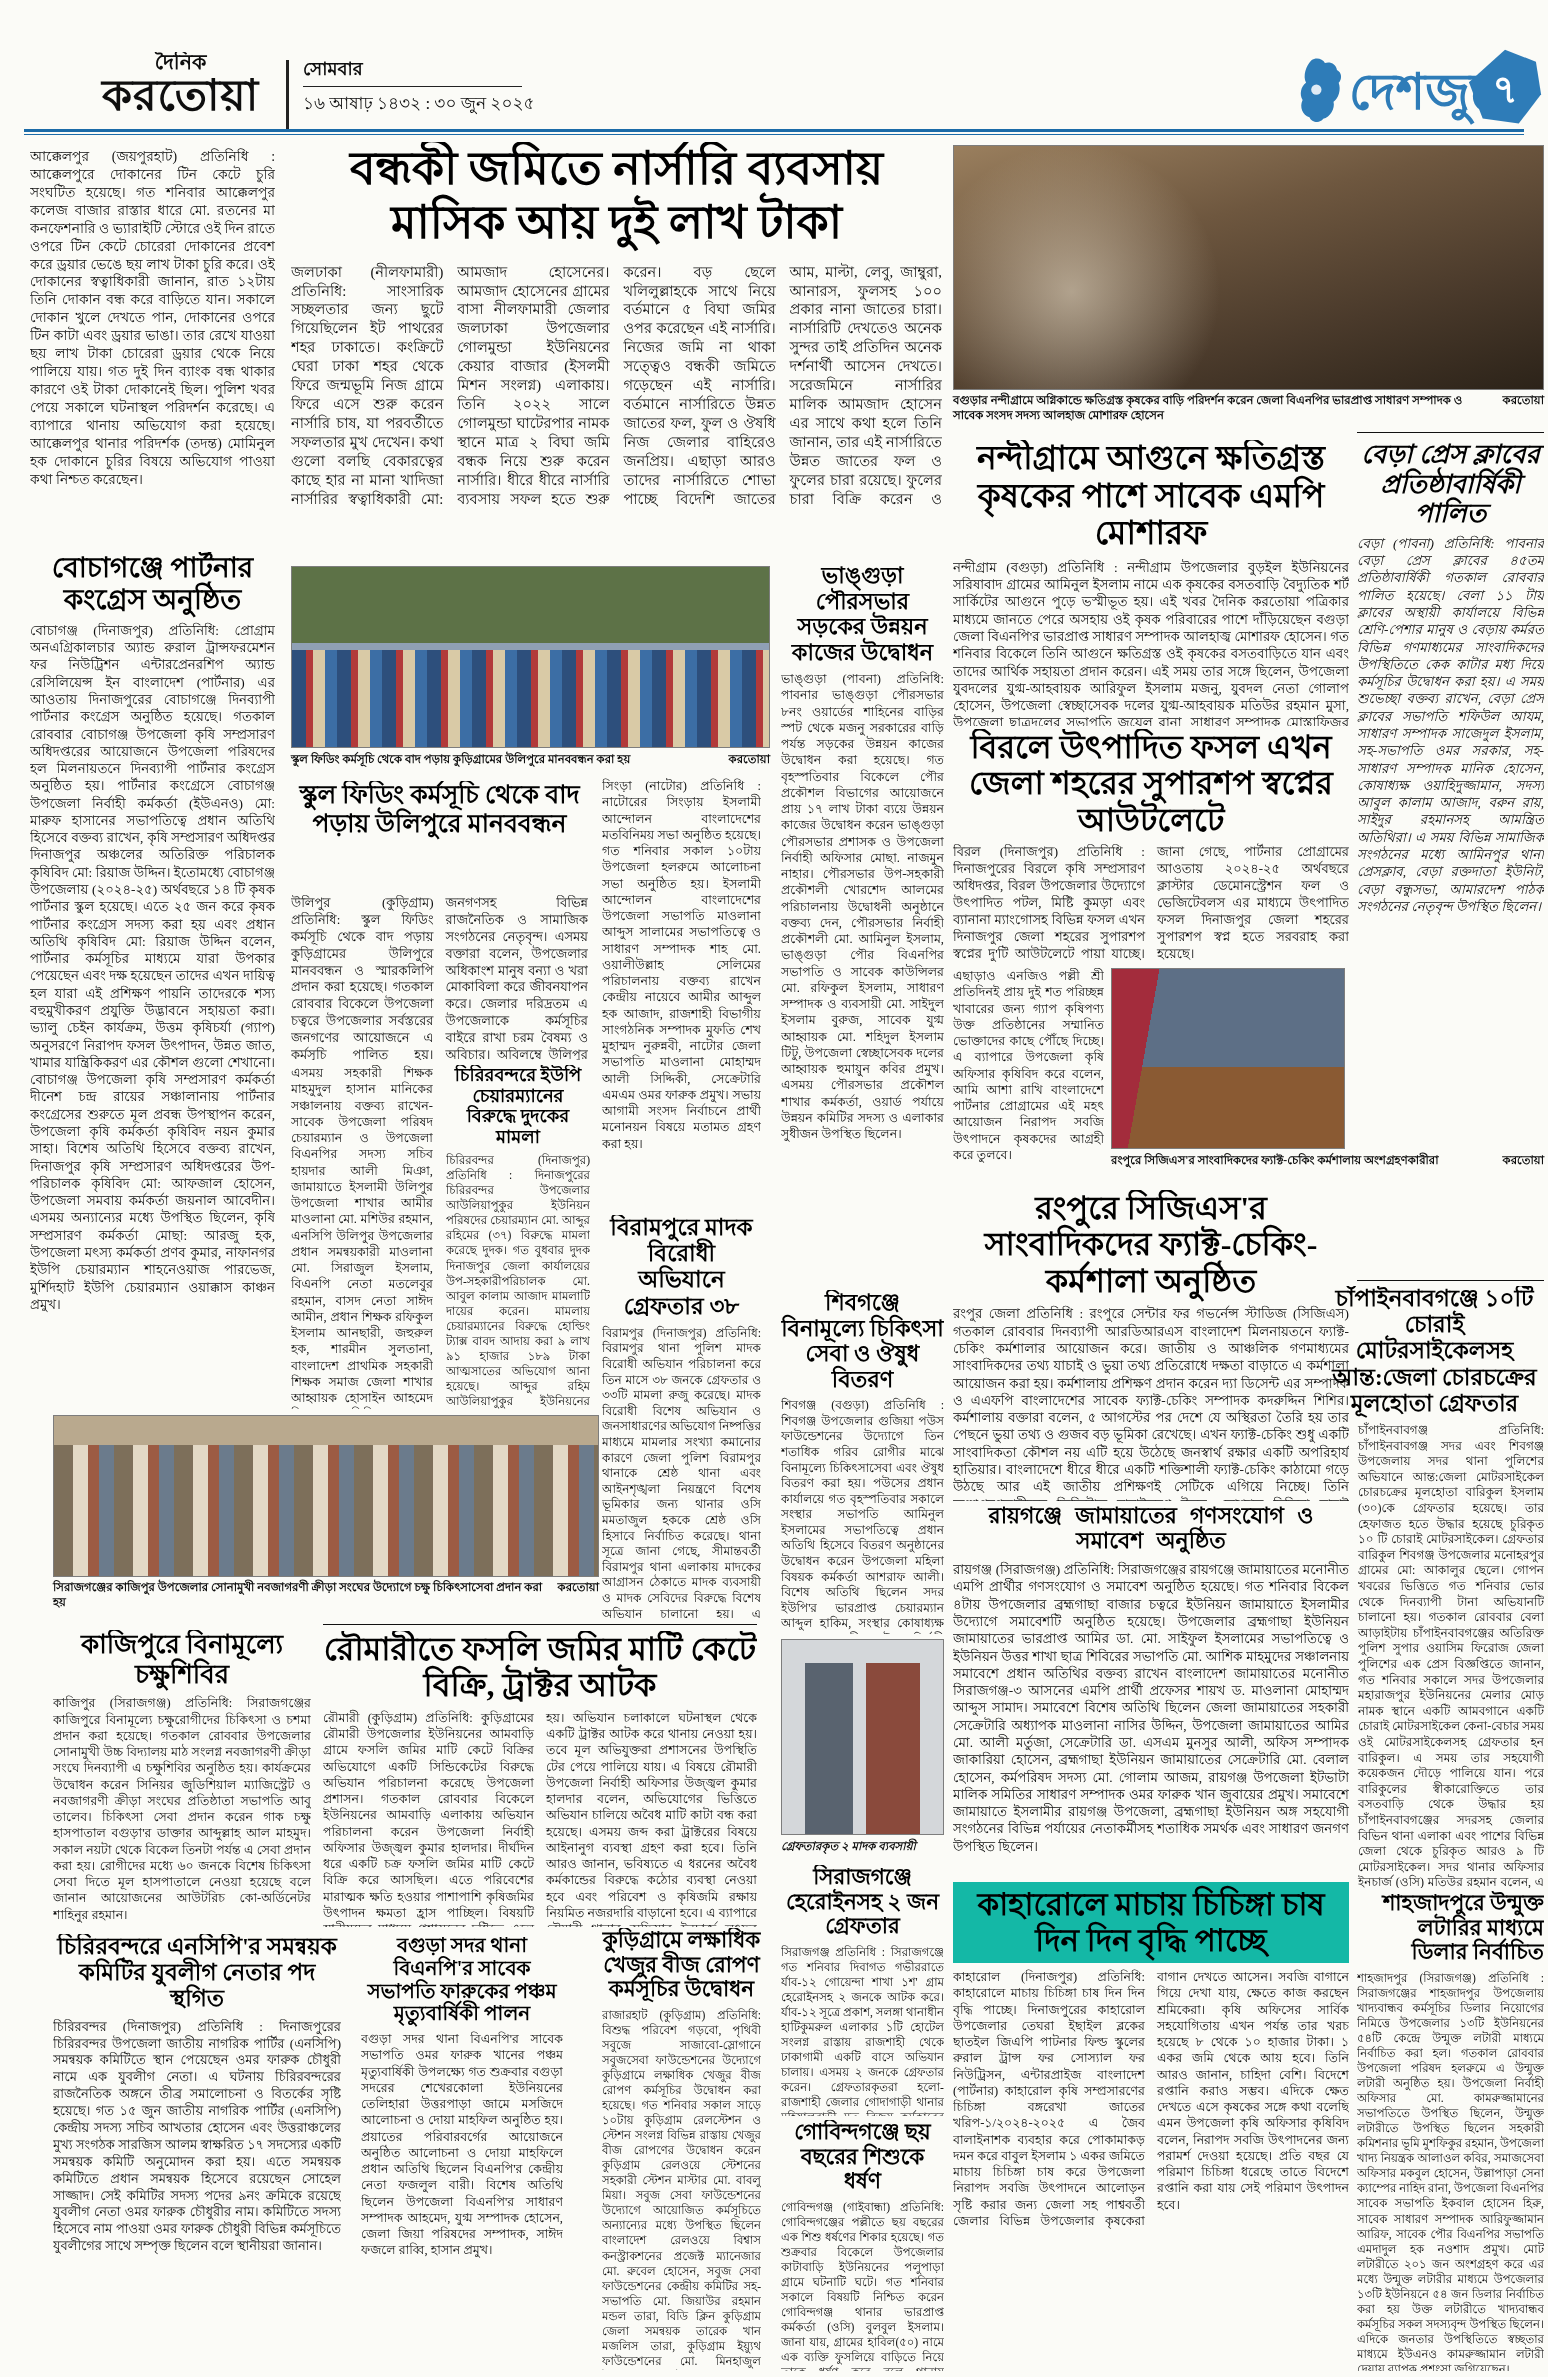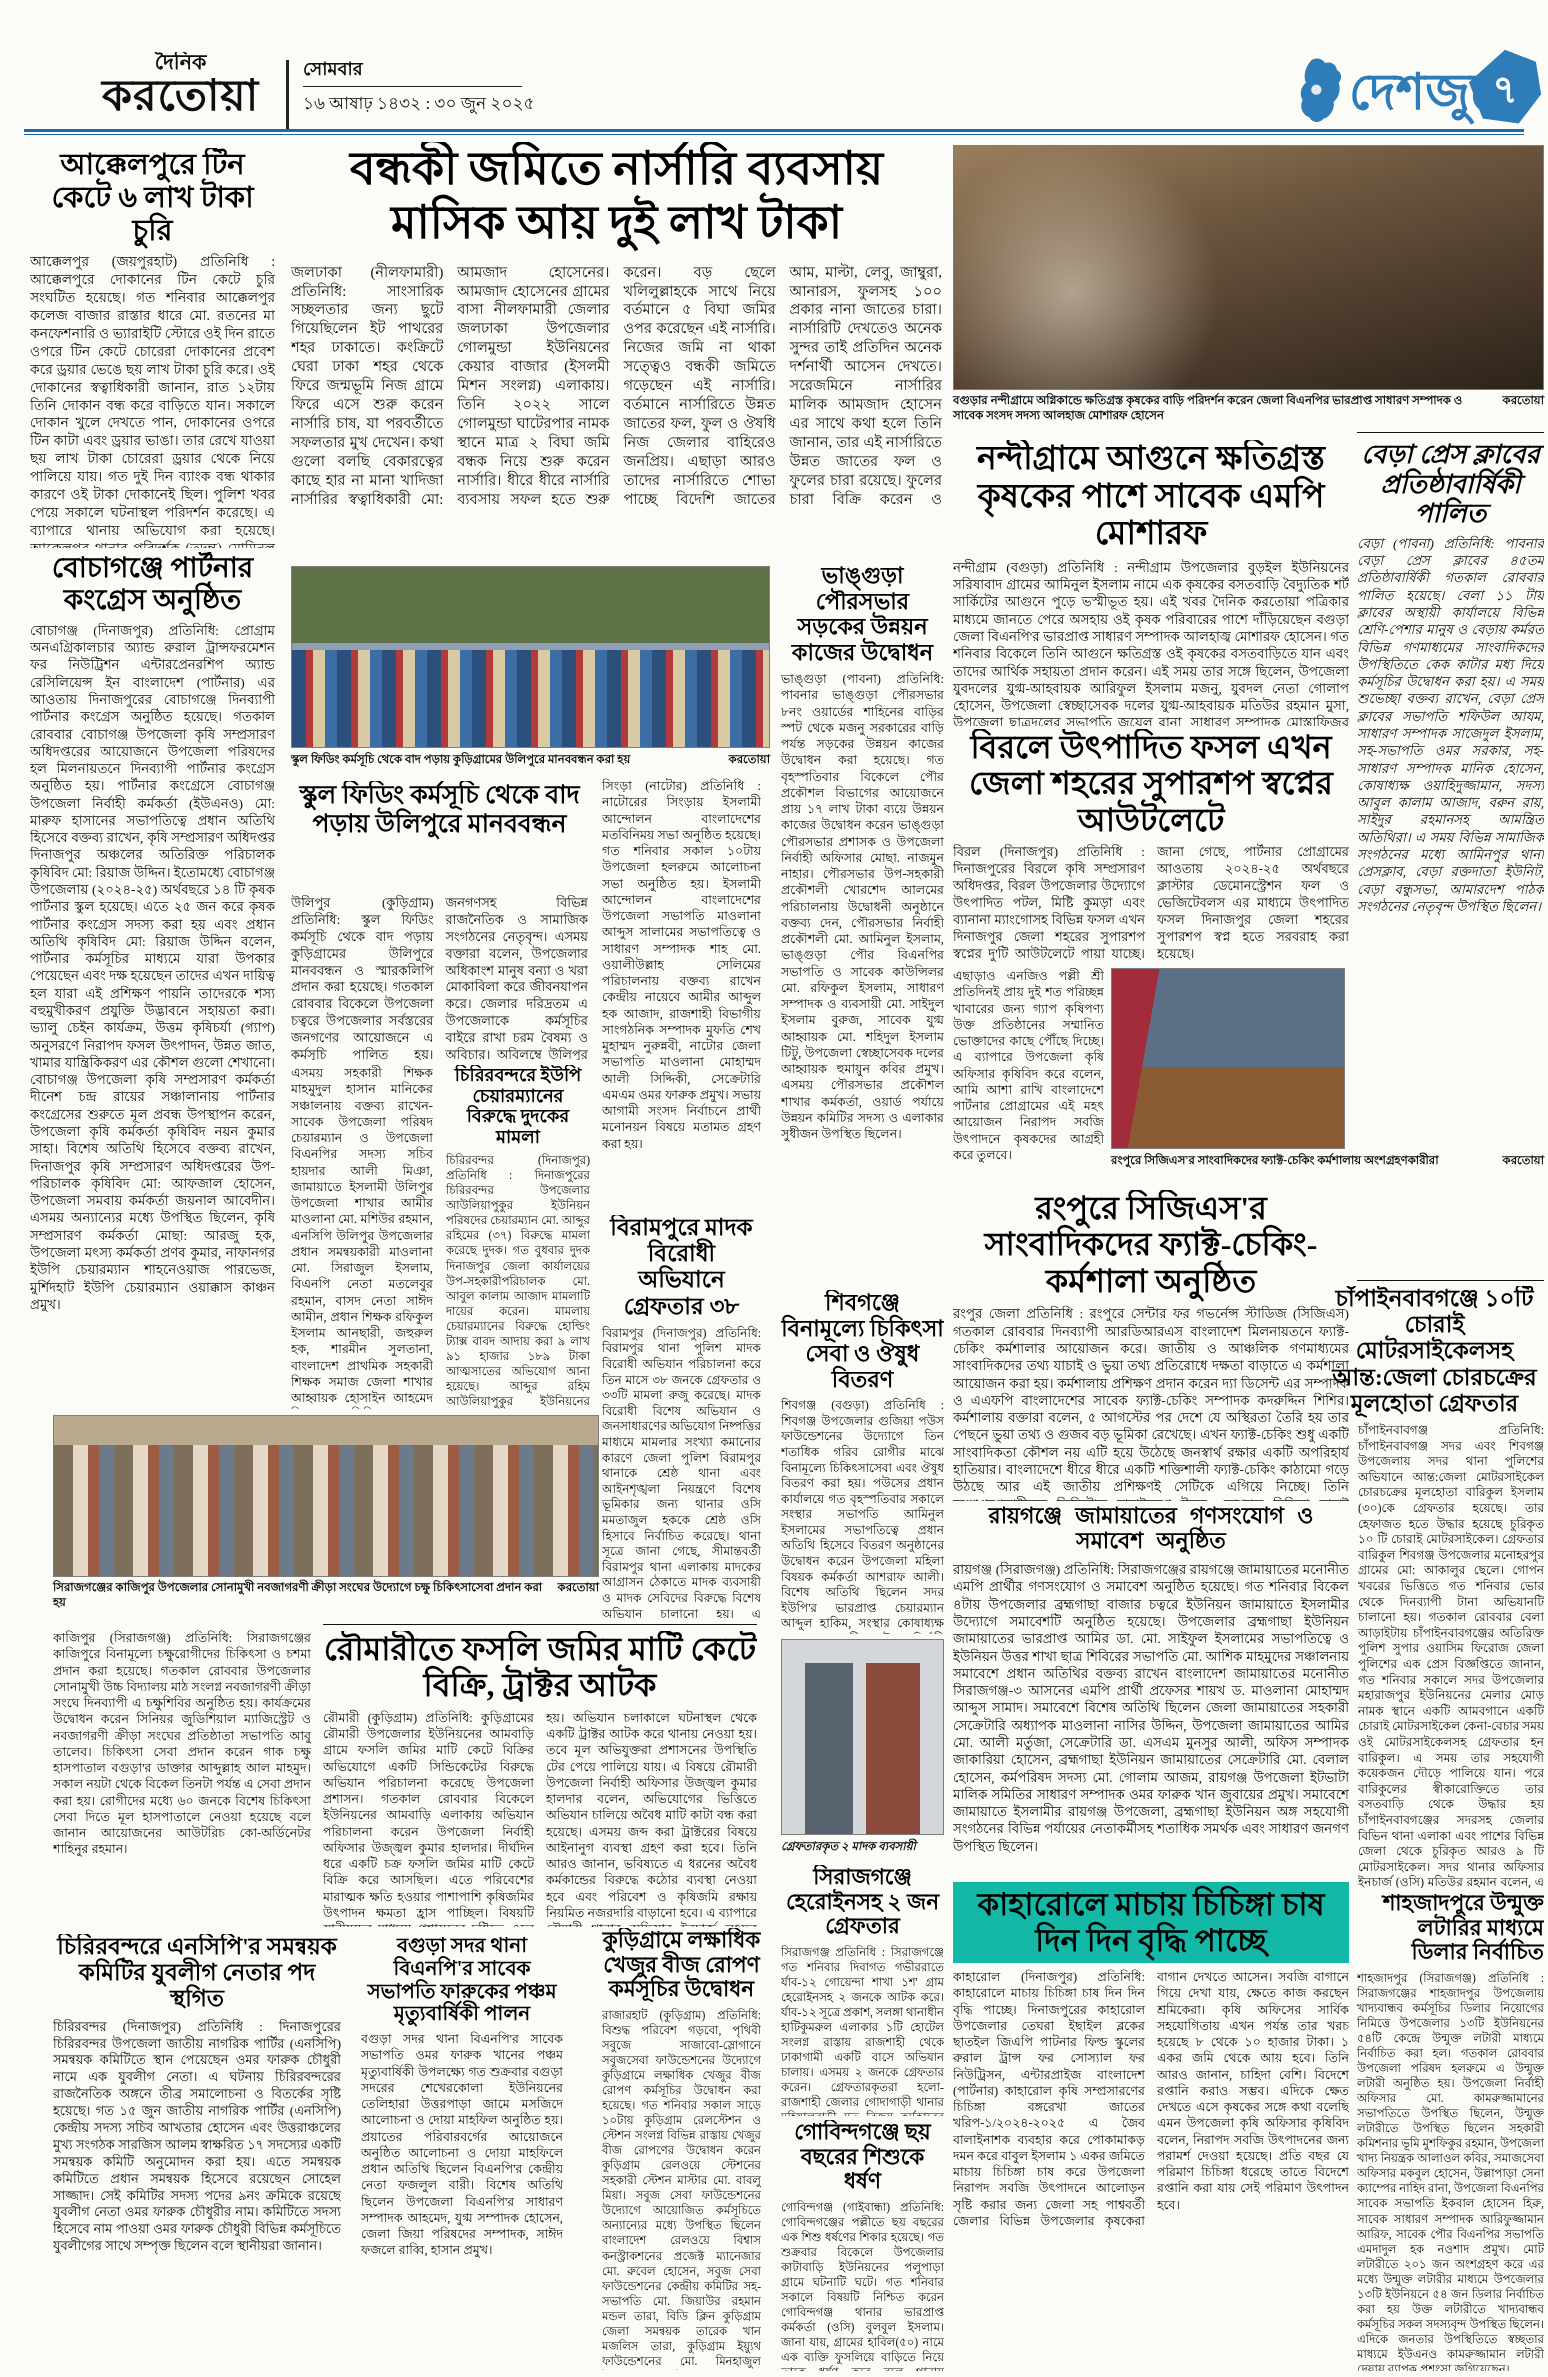--- a/index.html
+++ b/index.html
@@ -63,21 +63,20 @@
   <circle cx="20" cy="38" r="6" fill="#ffffff" opacity="0.85"></circle>
 </svg>
 <div class="section-logo" style="position:absolute;left:1349px;top:67px;">দেশজুড়ে</div>
 <svg style="position:absolute;left:1467px;top:48px;" width="76" height="79" viewBox="0 0 88 92">
   <polygon points="44,2 80,16 86,54 60,88 18,82 2,40" fill="#2e7cb8"></polygon>
   <text x="44" y="64" text-anchor="middle" font-size="46" font-weight="bold" fill="#ffffff">৭</text>
 </svg>
 <div class="header-rule"></div>
 
 <section class="blk" style="left:30px;top:148px;width:245px;height:400px;">
-  <h2 class="hl" style="font-size:29px;">আক্কেলপুরে টিন কেটে ৬ লাখ টাকা চুরি</h2>
   <p class="bd" style="font-size:13.8px;">আক্কেলপুর (জয়পুরহাট) প্রতিনিধি : আক্কেলপুরে দোকানের টিন কেটে চুরি সংঘটিত হয়েছে। গত শনিবার আক্কেলপুর কলেজ বাজার রাস্তার ধারে মো. রতনের মা কনফেশনারি ও ভ্যারাইটি স্টোরে ওই দিন রাতে ওপরে টিন কেটে চোরেরা দোকানের প্রবেশ করে ড্রয়ার ভেঙে ছয় লাখ টাকা চুরি করে। ওই দোকানের স্বত্বাধিকারী জানান, রাত ১২টায় তিনি দোকান বন্ধ করে বাড়িতে যান। সকালে দোকান খুলে দেখতে পান, দোকানের ওপরে টিন কাটা এবং ড্রয়ার ভাঙা। তার রেখে যাওয়া ছয় লাখ টাকা চোরেরা ড্রয়ার থেকে নিয়ে পালিয়ে যায়। গত দুই দিন ব্যাংক বন্ধ থাকার কারণে ওই টাকা দোকানেই ছিল। পুলিশ খবর পেয়ে সকালে ঘটনাস্থল পরিদর্শন করেছে। এ ব্যাপারে থানায় অভিযোগ করা হয়েছে। আক্কেলপুর থানার পরিদর্শক (তদন্ত) মোমিনুল হক দোকানে চুরির বিষয়ে অভিযোগ পাওয়া কথা নিশ্চত করেছেন।</p>
 </section>
 
 <section class="blk" style="left:30px;top:552px;width:245px;height:856px;">
   <h2 class="hl" style="font-size:28px;">বোচাগঞ্জে পার্টনার কংগ্রেস অনুষ্ঠিত</h2>
   <p class="bd" style="font-size:13.3px;">বোচাগঞ্জ (দিনাজপুর) প্রতিনিধি: প্রোগ্রাম অনএগ্রিকালচার অ্যান্ড রুরাল ট্রান্সফরমেশন ফর নিউট্রিশন এন্টারপ্রেনরশিপ অ্যান্ড রেসিলিয়েন্স ইন বাংলাদেশ (পার্টনার) এর আওতায় দিনাজপুরের বোচাগঞ্জে দিনব্যাপী পার্টনার কংগ্রেস অনুষ্ঠিত হয়েছে। গতকাল রোববার বোচাগঞ্জ উপজেলা কৃষি সম্প্রসারণ অধিদপ্তরের আয়োজনে উপজেলা পরিষদের হল মিলনায়তনে দিনব্যাপী পার্টনার কংগ্রেস অনুষ্ঠিত হয়। পার্টনার কংগ্রেসে বোচাগঞ্জ উপজেলা নির্বাহী কর্মকর্তা (ইউএনও) মো: মারুফ হাসানের সভাপতিত্বে প্রধান অতিথি হিসেবে বক্তব্য রাখেন, কৃষি সম্প্রসারণ অধিদপ্তর দিনাজপুর অঞ্চলের অতিরিক্ত পরিচালক কৃষিবিদ মো: রিয়াজ উদ্দিন। ইতোমধ্যে বোচাগঞ্জ উপজেলায় (২০২৪-২৫) অর্থবছরে ১৪ টি কৃষক পার্টনার স্কুল হয়েছে। এতে ২৫ জন করে কৃষক পার্টনার কংগ্রেস সদস্য করা হয় এবং প্রধান অতিথি কৃষিবিদ মো: রিয়াজ উদ্দিন বলেন, পার্টনার কর্মসূচির মাধ্যমে যারা উপকার পেয়েছেন এবং দক্ষ হয়েছেন তাদের এখন দায়িত্ব হল যারা এই প্রশিক্ষণ পায়নি তাদেরকে শস্য বহুমুখীকরণ প্রযুক্তি উদ্ভাবনে সহায়তা করা। ভ্যালু চেইন কার্যক্রম, উত্তম কৃষিচর্যা (গ্যাপ) অনুসরণে নিরাপদ ফসল উৎপাদন, উন্নত জাত, খামার যান্ত্রিকিকরণ এর কৌশল গুলো শেখানো। বোচাগঞ্জ উপজেলা কৃষি সম্প্রসারণ কর্মকর্তা দীনেশ চন্দ্র রায়ের সঞ্চালানায় পার্টনার কংগ্রেসের শুরুতে মূল প্রবন্ধ উপস্থাপন করেন, উপজেলা কৃষি কর্মকর্তা কৃষিবিদ নয়ন কুমার সাহা। বিশেষ অতিথি হিসেবে বক্তব্য রাখেন, দিনাজপুর কৃষি সম্প্রসারণ অধিদপ্তরের উপ-পরিচালক কৃষিবিদ মো: আফজাল হোসেন, উপজেলা সমবায় কর্মকর্তা জয়নাল আবেদীন। এসময় অন্যান্যের মধ্যে উপস্থিত ছিলেন, কৃষি সম্প্রসারণ কর্মকর্তা মোছা: আরজু হক, উপজেলা মৎস্য কর্মকর্তা প্রণব কুমার, নাফানগর ইউপি চেয়ারম্যান শাহনেওয়াজ পারভেজ, মুর্শিদহাট ইউপি চেয়ারম্যান ওয়াক্কাস কাঞ্চন প্রমুখ।</p>
 </section>
 
 <section class="blk" style="left:291px;top:142px;width:651px;height:421px;">
   <h1 class="hl" style="font-size:46px;line-height:1.18;margin-bottom:12px;">বন্ধকী জমিতে নার্সারি ব্যবসায় মাসিক আয় দুই লাখ টাকা</h1>
@@ -194,20 +193,21 @@
   <p class="bd" style="font-size:11.6px;">শাহজাদপুর (সিরাজগঞ্জ) প্রতিনিধি : সিরাজগঞ্জের শাহজাদপুর উপজেলায় খাদ্যবান্ধব কর্মসূচির ডিলার নিয়োগের নিমিত্তে উপজেলার ১৩টি ইউনিয়নের ৫৪টি কেন্দ্রে উন্মুক্ত লটারী মাধ্যমে নির্বাচিত করা হল। গতকাল রোববার উপজেলা পরিষদ হলরুমে এ উন্মুক্ত লটারী অনুষ্ঠিত হয়। উপজেলা নির্বাহী অফিসার মো. কামরুজ্জামানের সভাপতিতে উপস্থিত ছিলেন, উন্মুক্ত লটারীতে উপস্থিত ছিলেন সহকারী কমিশনার ভূমি মুশফিকুর রহমান, উপজেলা খাদ্য নিয়ন্ত্রক আলাওল কবির, সমাজসেবা অফিসার মকবুল হোসেন, উল্লাপাড়া সেনা ক্যাম্পের নাহিদ রানা, উপজেলা বিএনপির সাবেক সভাপতি ইকবাল হোসেন হিরু, সাবেক সাধারণ সম্পাদক আরিফুজ্জামান আরিফ, সাবেক পৌর বিএনপির সভাপতি এমদাদুল হক নওশাদ প্রমুখ। মোট লটারীতে ২০১ জন অংশগ্রহণ করে এর মধ্যে উন্মুক্ত লটারীর মাধ্যমে উপজেলার ১৩টি ইউনিয়নে ৫৪ জন ডিলার নির্বাচিত করা হয় উক্ত লটারীতে খাদ্যবান্ধব কর্মসূচির সকল সদস্যবৃন্দ উপস্থিত ছিলেন। এদিকে জনতার উপস্থিতিতে স্বচ্ছতার মাধ্যমে ইউএনও কামরুজ্জামান লটারী দেয়ায় ব্যাপক প্রশংসা জুগিয়েছেন।</p>
 </section>
 
 <div class="photo ph-queue" style="left:53px;top:1415px;width:546px;height:162px;"></div>
 <div class="cap" style="left:53px;top:1580px;width:546px;">
   <span>সিরাজগঞ্জের কাজিপুর উপজেলার সোনামুখী নবজাগরণী ক্রীড়া সংঘের উদ্যোগে চক্ষু চিকিৎসাসেবা প্রদান করা হয়</span>
   <span class="credit">করতোয়া</span>
 </div>
 
 <section class="blk" style="left:53px;top:1630px;width:258px;height:297px;">
+  <h2 class="hl" style="font-size:26px;">কাজিপুরে বিনামূল্যে চক্ষুশিবির</h2>
   <p class="bd" style="font-size:12.5px;">কাজিপুর (সিরাজগঞ্জ) প্রতিনিধি: সিরাজগঞ্জের কাজিপুরে বিনামূল্যে চক্ষুরোগীদের চিকিৎসা ও চশমা প্রদান করা হয়েছে। গতকাল রোববার উপজেলার সোনামুখী উচ্চ বিদ্যালয় মাঠ সংলগ্ন নবজাগরণী ক্রীড়া সংঘে দিনব্যাপী এ চক্ষুশিবির অনুষ্ঠিত হয়। কার্যক্রমের উদ্বোধন করেন সিনিয়র জুডিশিয়াল ম্যাজিস্ট্রেট ও নবজাগরণী ক্রীড়া সংঘের প্রতিষ্ঠাতা সভাপতি আবু তালেব। চিকিৎসা সেবা প্রদান করেন গাক চক্ষু হাসপাতাল বগুড়া'র ডাক্তার আব্দুল্লাহ আল মাহমুদ। সকাল নয়টা থেকে বিকেল তিনটা পর্যন্ত এ সেবা প্রদান করা হয়। রোগীদের মধ্যে ৬০ জনকে বিশেষ চিকিৎসা সেবা দিতে মূল হাসপাতালে নেওয়া হয়েছে বলে জানান আয়োজনের আউটরিচ কো-অর্ডিনেটর শাহিনুর রহমান।</p>
 </section>
 
 <div class="rule" style="left:323px;top:1624px;width:434px;"></div>
 <section class="blk" style="left:323px;top:1631px;width:434px;height:296px;">
   <h2 class="hl" style="font-size:32px;">রৌমারীতে ফসলি জমির মাটি কেটে বিক্রি, ট্রাক্টর আটক</h2>
   <p class="bd" style="font-size:12.5px;column-count:2;column-gap:12px;">রৌমারী (কুড়িগ্রাম) প্রতিনিধি: কুড়িগ্রামের রৌমারী উপজেলার ইউনিয়নের আমবাড়ি গ্রামে ফসলি জমির মাটি কেটে বিক্রির অভিযোগে একটি সিন্ডিকেটের বিরুদ্ধে অভিযান পরিচালনা করেছে উপজেলা প্রশাসন। গতকাল রোববার বিকেলে ইউনিয়নের আমবাড়ি এলাকায় অভিযান পরিচালনা করেন উপজেলা নির্বাহী অফিসার উজ্জ্বল কুমার হালদার। দীর্ঘদিন ধরে একটি চক্র ফসলি জমির মাটি কেটে বিক্রি করে আসছিল। এতে পরিবেশের মারাত্মক ক্ষতি হওয়ার পাশাপাশি কৃষিজমির উৎপাদন ক্ষমতা হ্রাস পাচ্ছিল। বিষয়টি স্থানীয়দের মাধ্যমে প্রশাসনের দৃষ্টিতে এলে তাৎক্ষণিকভাবে অভিযান পরিচালনা করা হয়। অভিযান চলাকালে ঘটনাস্থল থেকে একটি ট্রাক্টর আটক করে থানায় নেওয়া হয়। তবে মূল অভিযুক্তরা প্রশাসনের উপস্থিতি টের পেয়ে পালিয়ে যায়। এ বিষয়ে রৌমারী উপজেলা নির্বাহী অফিসার উজ্জ্বল কুমার হালদার বলেন, অভিযোগের ভিত্তিতে অভিযান চালিয়ে অবৈধ মাটি কাটা বন্ধ করা হয়েছে। এসময় জব্দ করা ট্রাক্টরের বিষয়ে আইনানুগ ব্যবস্থা গ্রহণ করা হবে। তিনি আরও জানান, ভবিষ্যতে এ ধরনের অবৈধ কর্মকান্ডের বিরুদ্ধে কঠোর ব্যবস্থা নেওয়া হবে এবং পরিবেশ ও কৃষিজমি রক্ষায় নিয়মিত নজরদারি বাড়ানো হবে। এ ব্যাপারে রৌমারী থানার অফিসার ইনচার্জ লুৎফর রহমান বলেন, আইনানুগ ব্যবস্থা প্রক্রিয়াধীন।</p>
 </section>
 
 <section class="blk" style="left:53px;top:1934px;width:288px;height:437px;">

